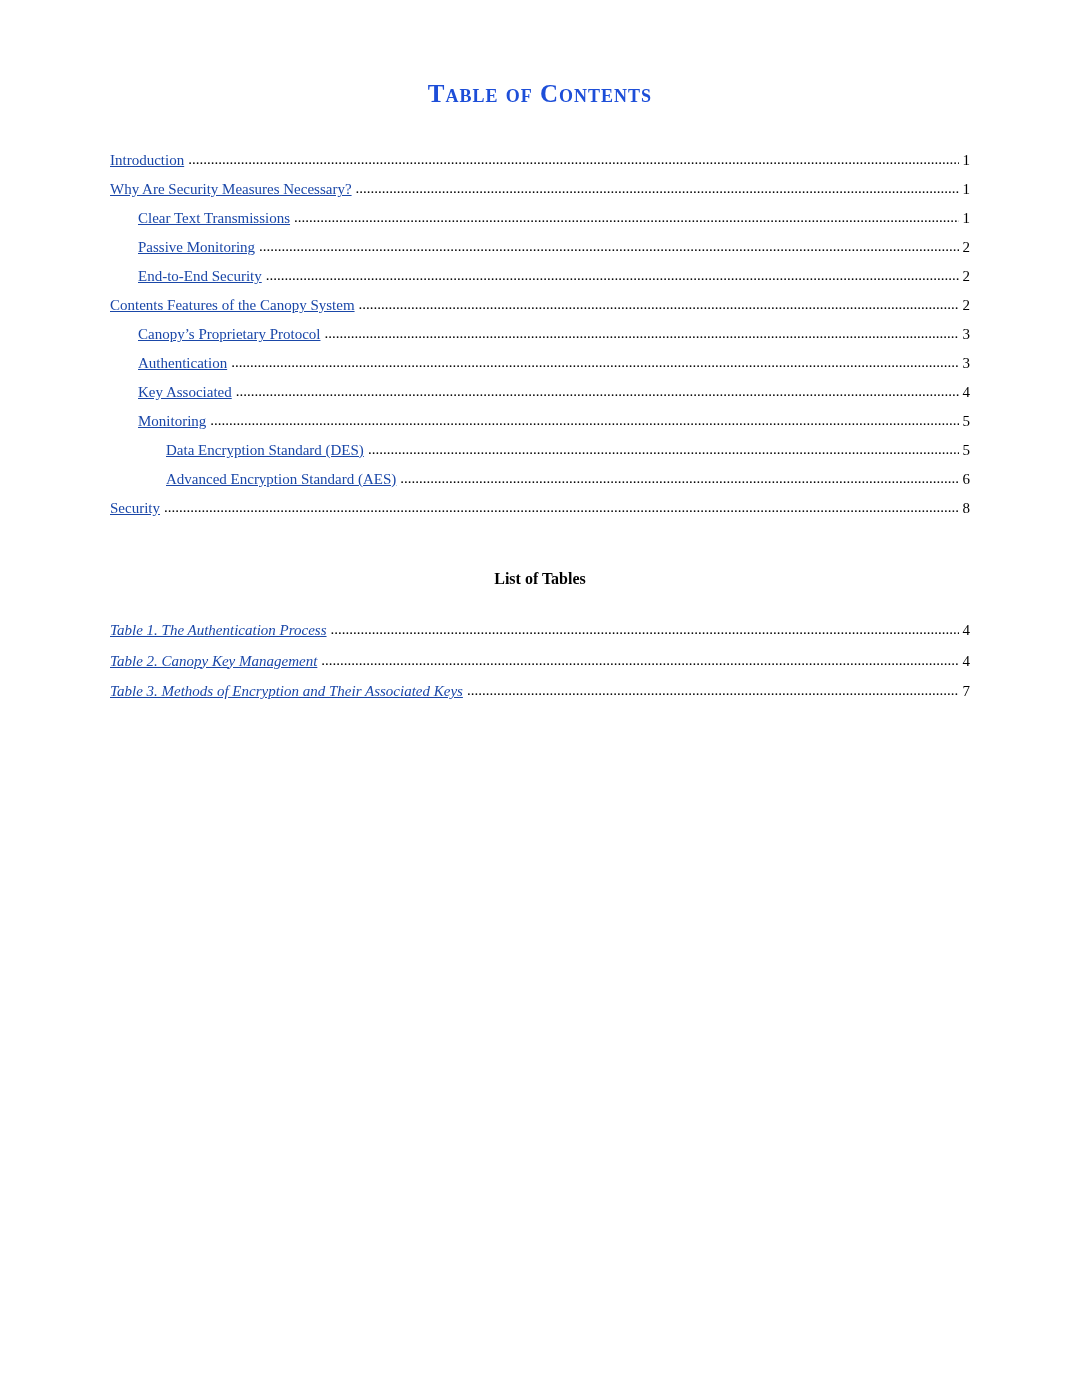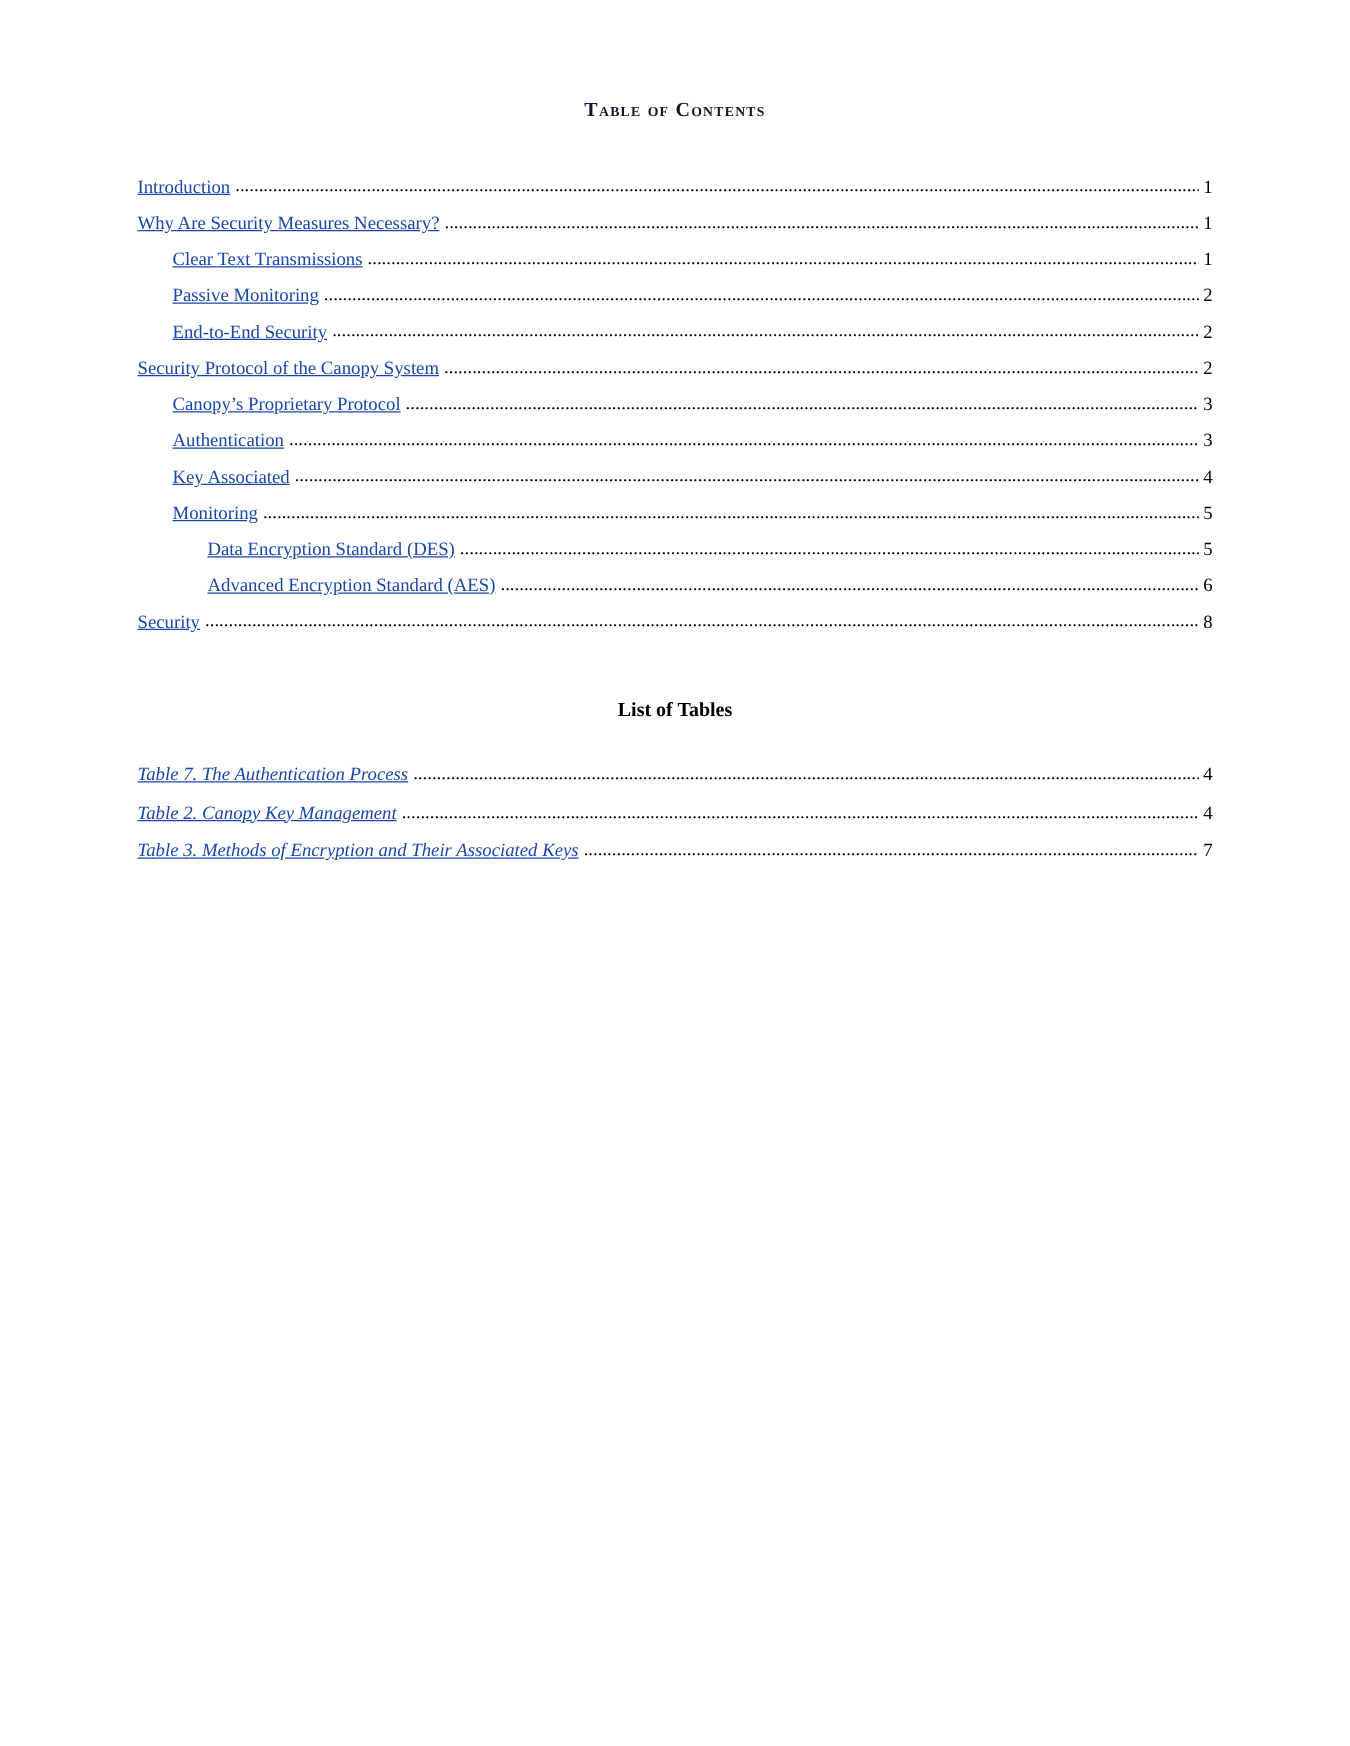--- a/index.html
+++ b/index.html
@@ -13,26 +13,26 @@
       font-family: "Times New Roman", Times, serif;
       font-size: 15px;
       color: #000000;
       width: 1080px;
       min-height: 1397px;
       padding: 80px 110px 80px 110px;
     }
 
     .page-title {
       text-align: center;
-      font-size: 16px;
+      font-size: 25px;
       font-weight: bold;
       font-variant: small-caps;
       letter-spacing: 1px;
       margin-bottom: 40px;
-      color: #0f172a;
+      color: #1d4ed8;
     }
 
     .section-title {
       text-align: center;
       font-size: 16px;
       font-weight: bold;
       margin-bottom: 30px;
       color: #000000;
       margin-top: 50px;
     }
@@ -161,21 +161,21 @@
       <a class="toc-link" href="#">Passive Monitoring</a>
       <span class="toc-dots"></span>
       <span class="toc-page">2</span>
     </div>
     <div class="toc-item level2">
       <a class="toc-link" href="#">End-to-End Security</a>
       <span class="toc-dots"></span>
       <span class="toc-page">2</span>
     </div>
     <div class="toc-item level1">
-      <a class="toc-link" href="#">Security Protocol of the Canopy System</a>
+      <a class="toc-link" href="#">Contents Features of the Canopy System</a>
       <span class="toc-dots"></span>
       <span class="toc-page">2</span>
     </div>
     <div class="toc-item level2">
       <a class="toc-link" href="#">Canopy’s Proprietary Protocol</a>
       <span class="toc-dots"></span>
       <span class="toc-page">3</span>
     </div>
     <div class="toc-item level2">
       <a class="toc-link" href="#">Authentication</a>
@@ -206,21 +206,21 @@
       <a class="toc-link" href="#">Security</a>
       <span class="toc-dots"></span>
       <span class="toc-page">8</span>
     </div>
   </div>
 
 <h2 class="section-title">List of Tables</h2>
 
 <div class="lot-container">
 <div class="lot-item">
-      <a class="lot-link" href="#">Table 7.  The Authentication Process</a>
+      <a class="lot-link" href="#">Table 1.  The Authentication Process</a>
       <span class="lot-dots"></span>
       <span class="lot-page">4</span>
     </div>
     <div class="lot-item">
       <a class="lot-link" href="#">Table 2.  Canopy Key Management</a>
       <span class="lot-dots"></span>
       <span class="lot-page">4</span>
     </div>
     <div class="lot-item">
       <a class="lot-link" href="#">Table 3.  Methods of Encryption and Their Associated Keys</a>

